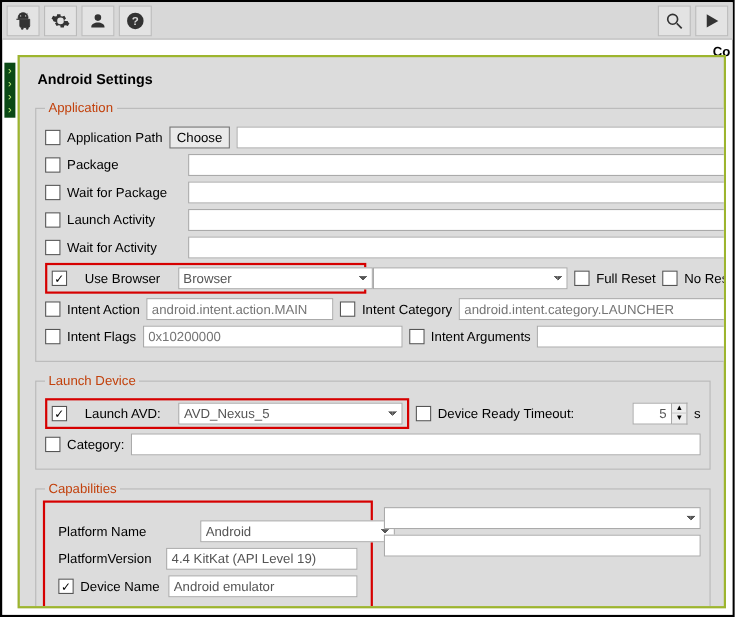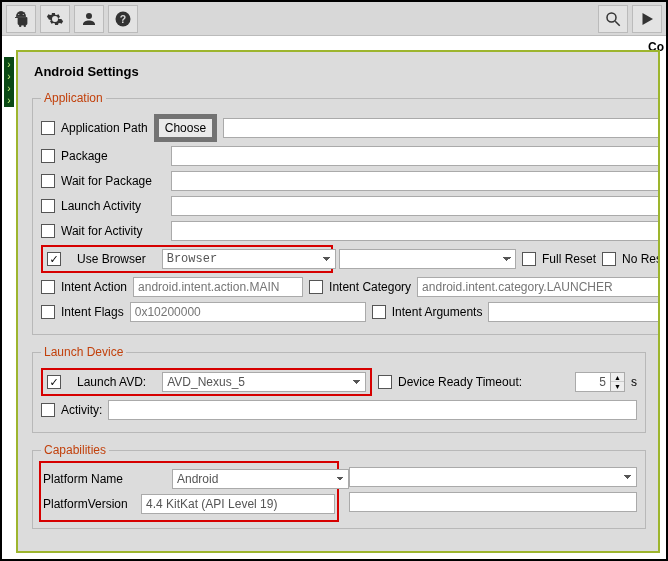--- a/index.html
+++ b/index.html
@@ -98,21 +98,21 @@
     font-size:11px;
     color:#000;
     flex-shrink:0;
   }
   .chk.checked::after { content:"✓"; }
   label.lbl {
     white-space:nowrap;
     flex-shrink:0;
   }
   .btn {
-    border:5px solid #737373;
+    border:1px solid #737373;
     background:#eaeaea;
     padding:2px 6px;
     font-size:12px;
     cursor:pointer;
   }
   .input, .select {
     border:1px solid #aaa;
     background:#fff;
     height:20px;
     padding:1px 4px;
@@ -142,21 +142,21 @@
     font-size:7px;
     line-height:9px;
     text-align:center;
   }
   .spin-btns div { height:9px; border-bottom:1px solid #ccc; cursor:pointer; }
   .spin-btns div:last-child { border-bottom:none; }
   .redbox-inline { border:2px solid #d60000; padding:2px 4px; display:flex; align-items:center; gap:16px; }
   .ph { color:#4d7c0f; }
   .big-red {
     border:2px solid #d60000;
-    padding:2px;
+    padding:12px;
     margin:-2px;
   }
   svg { display:block; }
 </style>
 </head>
 <body>
 
 <div class="frame">
 
   <div class="toolbar">
@@ -241,21 +241,21 @@
         <div class="row">
           <span class="chk"></span>
           <label class="lbl" style="width:104px">Wait for Activity</label>
           <input class="input select flex" style="">
         </div>
 
         <div class="row">
           <span class="redbox-inline" style="flex:0 0 auto; width:292px;">
             <span class="chk checked"></span>
             <label class="lbl">Use Browser</label>
-            <input class="input select" style="flex: 1 1 0%; font-family: Liberation Mono, monospace;" value="Browser">
+            <input class="input select" style="flex: 1 1 0%;" value="Browser">
           </span>
           <input class="input select flex" style="">
           <span class="chk"></span>
           <label class="lbl">Full Reset</label>
           <span class="chk"></span>
           <label class="lbl">No Reset</label>
         </div>
 
         <div class="row">
           <span class="chk"></span>
@@ -293,37 +293,42 @@
             <div class="spin-btns">
                 <div>▲</div>
                 <div>▼</div>
               </div>
           </div>
           <label class="lbl">s</label>
         </div>
 
         <div class="row">
           <span class="chk"></span>
-          <label class="lbl">Activity:</label>
+          <label class="lbl">Category:</label>
           <input class="input flex" style="">
         </div>
       </fieldset>
 
       <fieldset>
         <legend>Capabilities</legend>
 
         <div class="big-red" style="width:300px; float:left;">
           <div class="row">
             <label class="lbl" style="width:92px">Platform Name</label>
             <input class="input select" style="flex: 1 1 0%; margin-left: 31px;" value="Android">
           </div>
           <div class="row">
             <label class="lbl" style="width:92px">PlatformVersion</label>
             <input class="input" style="flex: 1 1 0%;" value="4.4 KitKat (API Level 19)">
           </div>
+          <div class="row">
+            <span class="chk checked"></span>
+            <label class="lbl" style="width:74px">Device Name</label>
+            <input class="input" style="flex: 1 1 0%;" value="Android emulator">
+          </div>
         </div>
 
         <div style="margin-left:308px;">
           <div class="row">
             <input class="input select flex" style="">
           </div>
           <div class="row">
             <input class="input flex" style="">
           </div>
         </div>

